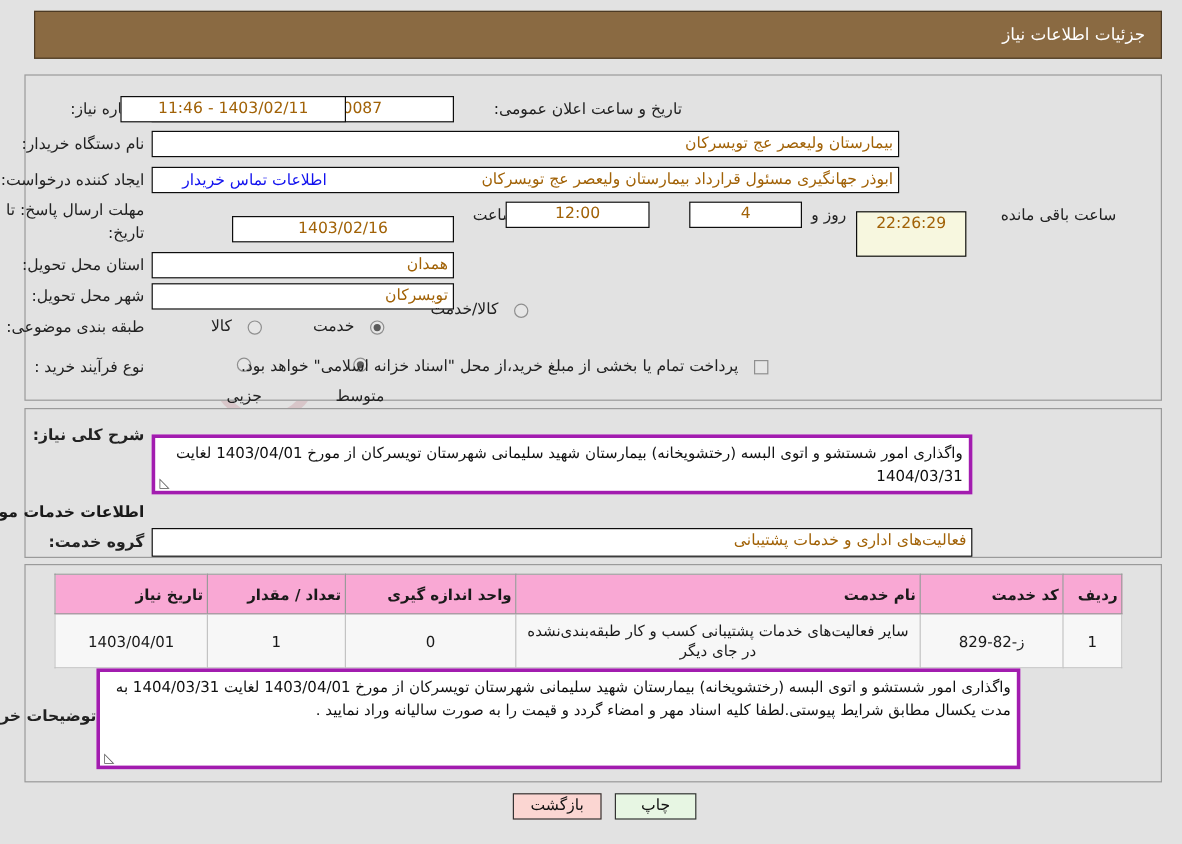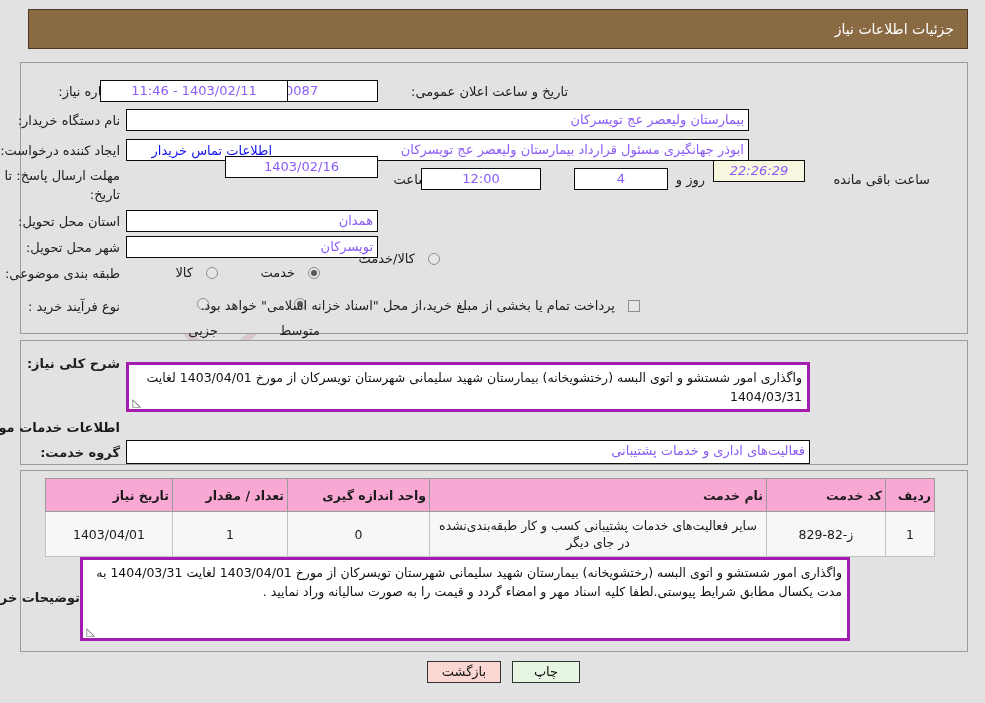--- a/index.html
+++ b/index.html
@@ -95,21 +95,21 @@
     white-space: nowrap;
     z-index: 4;
   }
   .lbl-b { font-weight: bold; }
   .fld {
     position: absolute;
     background: #ffffff;
     border: 1px solid #0d0d0d;
     box-sizing: border-box;
     font-size: 13px;
-    color: #8b5cf6;
+    color: #a16207;
     line-height: 20px;
     padding: 0 4px;
     overflow: hidden;
     white-space: nowrap;
     z-index: 4;
     font-family: "DejaVu Sans", "Liberation Sans", sans-serif;
   }
   .fld.center { text-align: center; }
   .fld.right  { text-align: right; }
   .fld.yellow { background: #f7f7df; }
@@ -286,27 +286,27 @@
   <div class="lbl" style="right:865px; top:113px;">نام دستگاه خریدار:</div>
   <div class="fld right" style="right:236px; top:109px; width:623px; height:22px;">بیمارستان ولیعصر  عج  تویسرکان</div>
 
   <div class="lbl" style="right:865px; top:143px;">ایجاد کننده درخواست:</div>
   <div class="fld right" style="right:236px; top:139px; width:623px; height:22px;">ابوذر جهانگیری مسئول قرارداد بیمارستان ولیعصر  عج  تویسرکان</div>
   <div class="link" style="right:713px; top:143px;">اطلاعات تماس خریدار</div>
 
   <div class="lbl" style="right:865px; top:168px;">مهلت ارسال پاسخ: تا</div>
   <div class="lbl" style="right:865px; top:187px;">تاریخ:</div>
 
-  <div class="fld center" style="right:607px; top:156px; width:153px; height:22px;">1403/02/16</div>
+  <div class="fld center" style="right:607px; top:180px; width:185px; height:22px;">1403/02/16</div>
   <div class="inline-lbl" style="right:556px; top:172px;">ساعت</div>
   <div class="fld center" style="right:444px; top:168px; width:120px; height:22px;">12:00</div>
 
   <div class="fld center" style="right:317px; top:168px; width:94px; height:22px;">4</div>
   <div class="inline-lbl" style="right:280px; top:172px;">روز و</div>
-  <div class="fld center yellow" style="right:180px; top:160px; width:92px; height:22px;font-style:italic;">22:26:29</div>
+  <div class="fld center yellow" style="right:180px; top:176px; width:92px; height:38px;">22:26:29</div>
   <div class="inline-lbl" style="right:55px; top:172px;">ساعت باقی مانده</div>
 
   <div class="lbl" style="right:865px; top:214px;">استان محل تحویل:</div>
   <div class="fld right" style="right:607px; top:210px; width:252px; height:22px;">همدان</div>
 
   <div class="lbl" style="right:865px; top:240px;">شهر محل تحویل:</div>
   <div class="fld right" style="right:607px; top:236px; width:252px; height:22px;">تویسرکان</div>
 
   <div class="lbl" style="right:865px; top:266px;">طبقه بندی موضوعی:</div>
 

